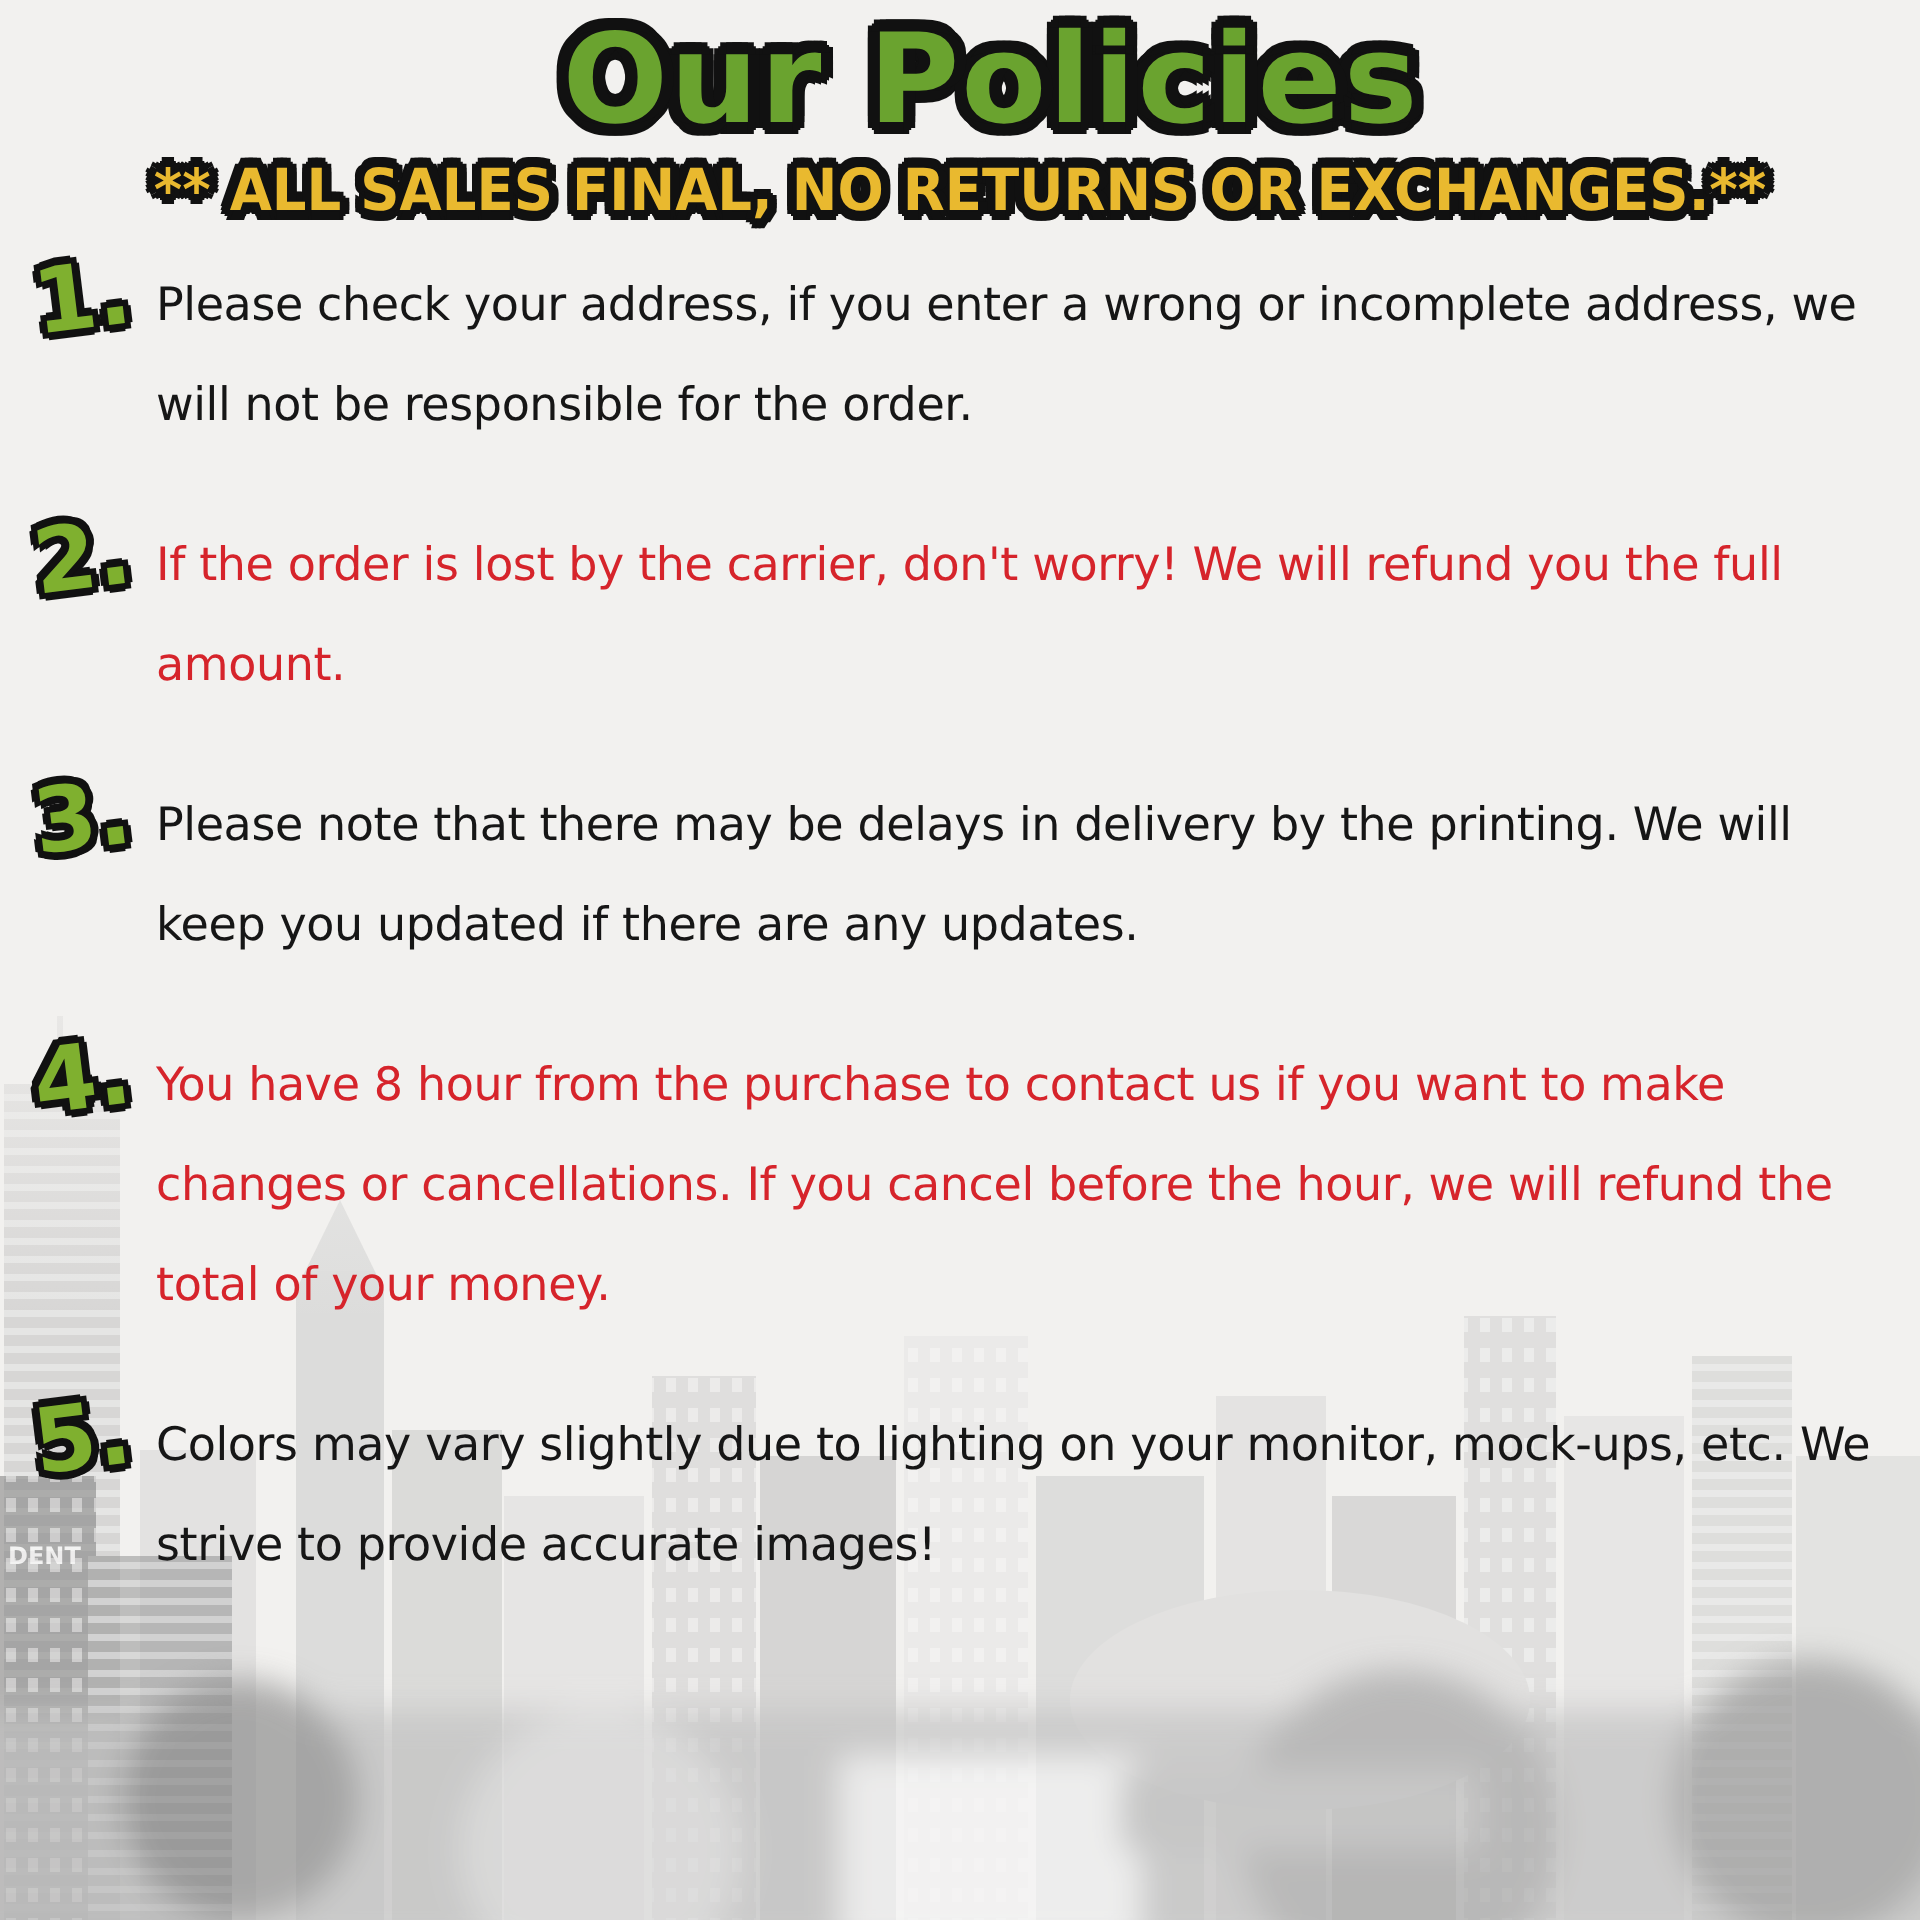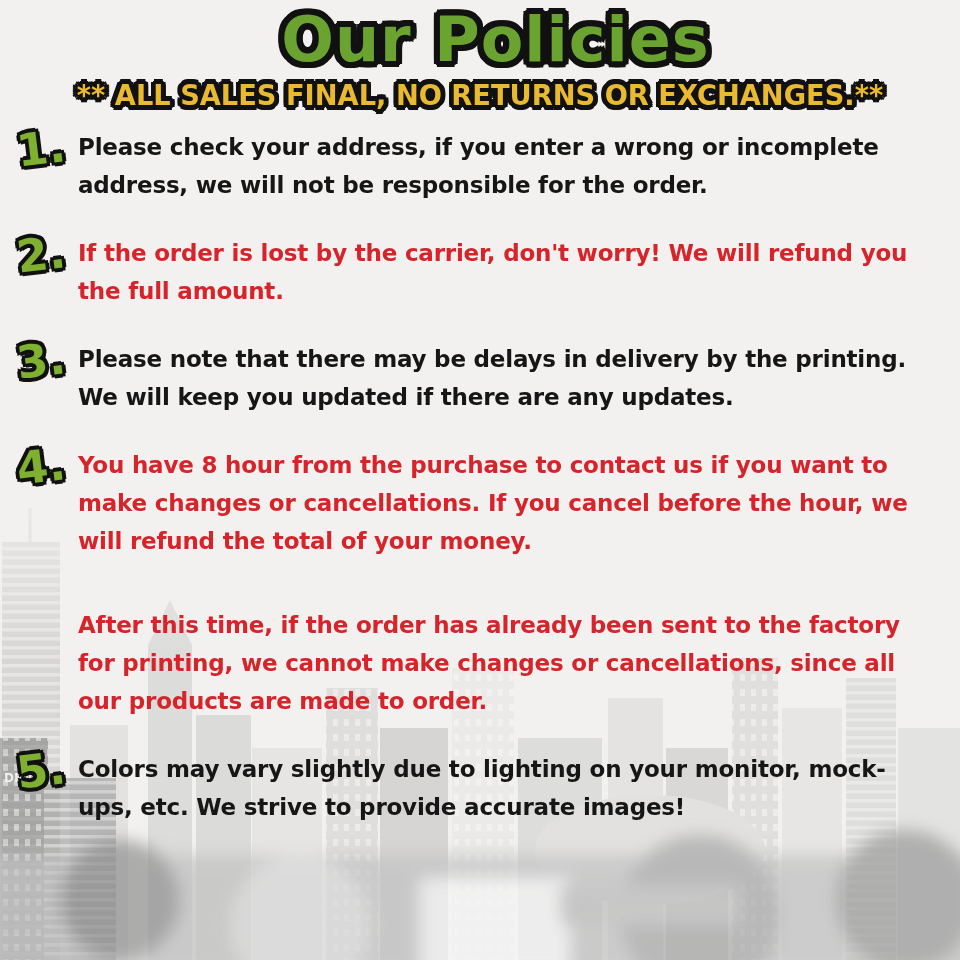--- a/index.html
+++ b/index.html
@@ -44,21 +44,21 @@
     flex:0 0 62px;text-align:center;
     font-size:45px;font-weight:bold;line-height:1;
     color:var(--number-green,#7fb02f);
     transform:rotate(-7deg);margin-top:-2px;
     text-shadow:
       4px 0 0 #111,-4px 0 0 #111,0 4px 0 #111,0 -4px 0 #111,
       3px 3px 0 #111,-3px 3px 0 #111,3px -3px 0 #111,-3px -3px 0 #111;
   }
   .body{flex:1;margin-left:6px;}
   .body p{
-    margin:0;font-size:23px;font-weight:bold;line-height:38px;
+    margin:0;font-size:23px;font-weight:normal;line-height:50px;
     letter-spacing:-0.2px;
   }
   .body.black p{color:var(--text-black,#161616);}
   .body.red p{color:var(--alert-red,#d6242b);}
   .body.spaced p + p{margin-top:46px;}
 </style>
 </head>
 <body style="background: rgb(242, 241, 239);">
 
 <div class="canvas">
@@ -151,21 +151,20 @@
     <div class="num">3.</div>
     <div class="body black">
           <p>Please note that there may be delays in delivery by the printing. We will keep you updated if there are any updates.</p>
         </div>
   </section>
 
   <section class="policy">
     <div class="num">4.</div>
     <div class="body red spaced">
           <p>You have 8 hour from the purchase to contact us if you want to make changes or cancellations. If you cancel before the hour, we will refund the total of your money.</p>
-          <p>After this time, if the order has already been sent to the factory for printing, we cannot make changes or cancellations, since all our products are made to order.</p>
         </div>
   </section>
 
   <section class="policy">
     <div class="num">5.</div>
     <div class="body black">
           <p>Colors may vary slightly due to lighting on your monitor, mock-ups, etc. We strive to provide accurate images!</p>
         </div>
   </section>
 </main>

